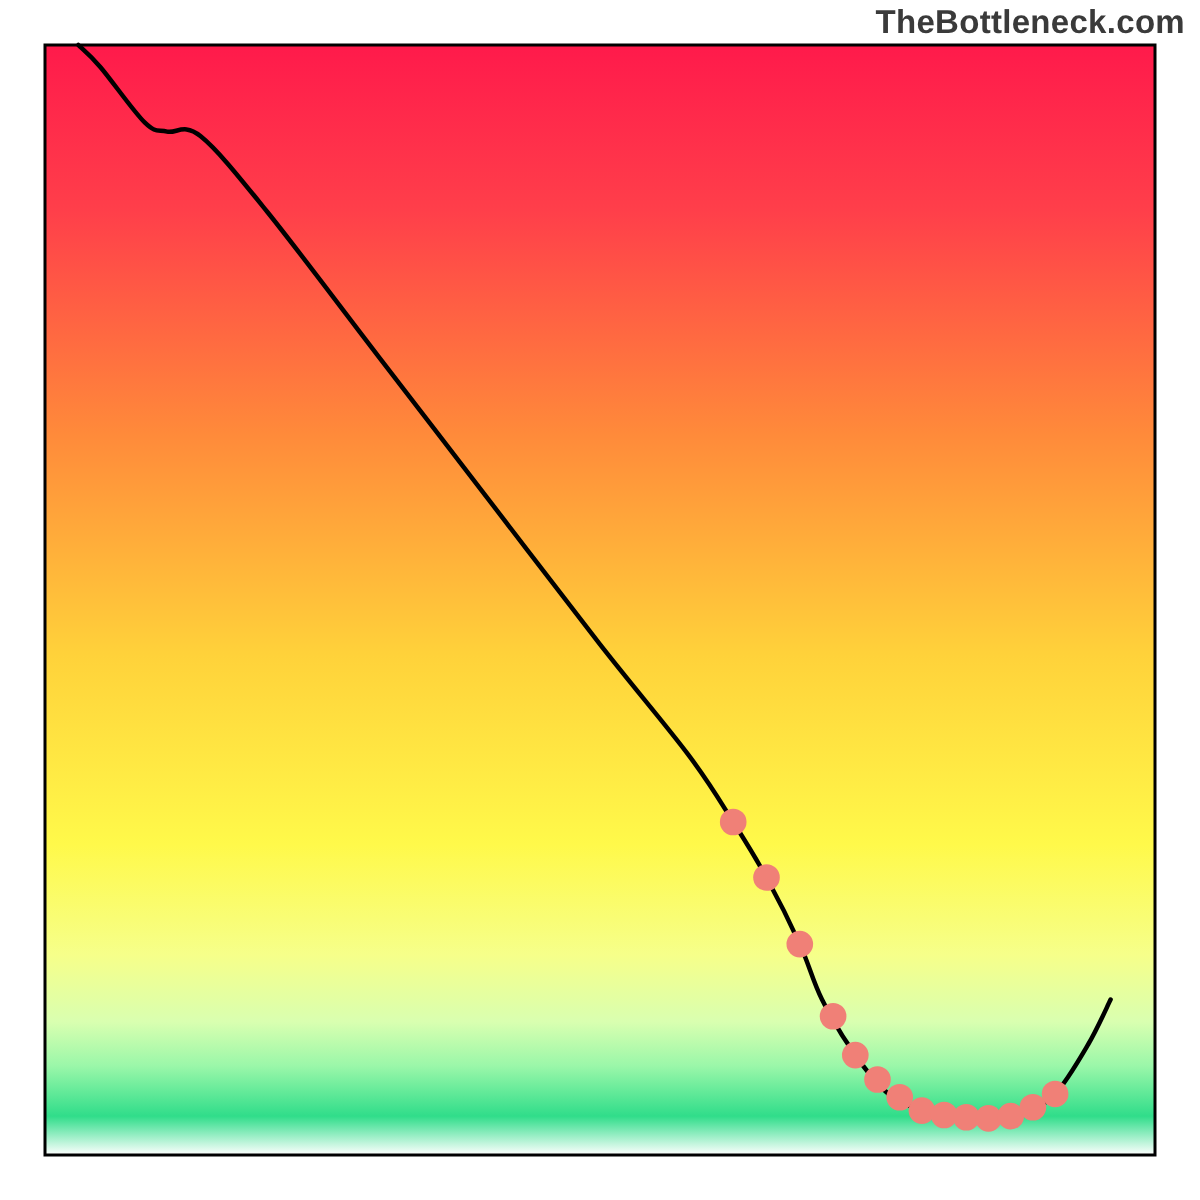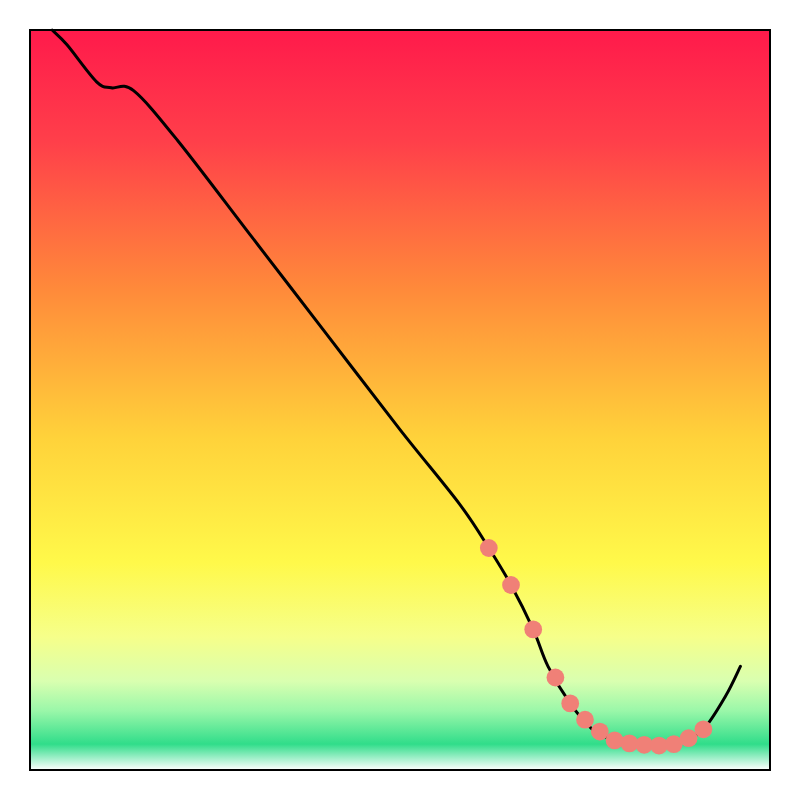--- a/index.html
+++ b/index.html
@@ -28,20 +28,21 @@
   svg.plot {
     position: absolute;
     left: 0;
     top: 0;
   }
 </style>
 </head>
 <body>
 
 <div class="stage">
+  <div class="watermark">TheBottleneck.com</div>
 
   <svg class="plot" width="800" height="800" viewBox="0 0 800 800" xmlns="http://www.w3.org/2000/svg">
     <defs>
       <linearGradient id="bg-grad" x1="0" y1="0" x2="0" y2="1">
           <stop offset="0.00%" stop-color="#ff1a4b"></stop>
           <stop offset="15.00%" stop-color="#ff3f4a"></stop>
           <stop offset="35.00%" stop-color="#ff8a3a"></stop>
           <stop offset="55.00%" stop-color="#ffd23a"></stop>
           <stop offset="72.00%" stop-color="#fff94a"></stop>
           <stop offset="82.00%" stop-color="#f6ff8a"></stop>

